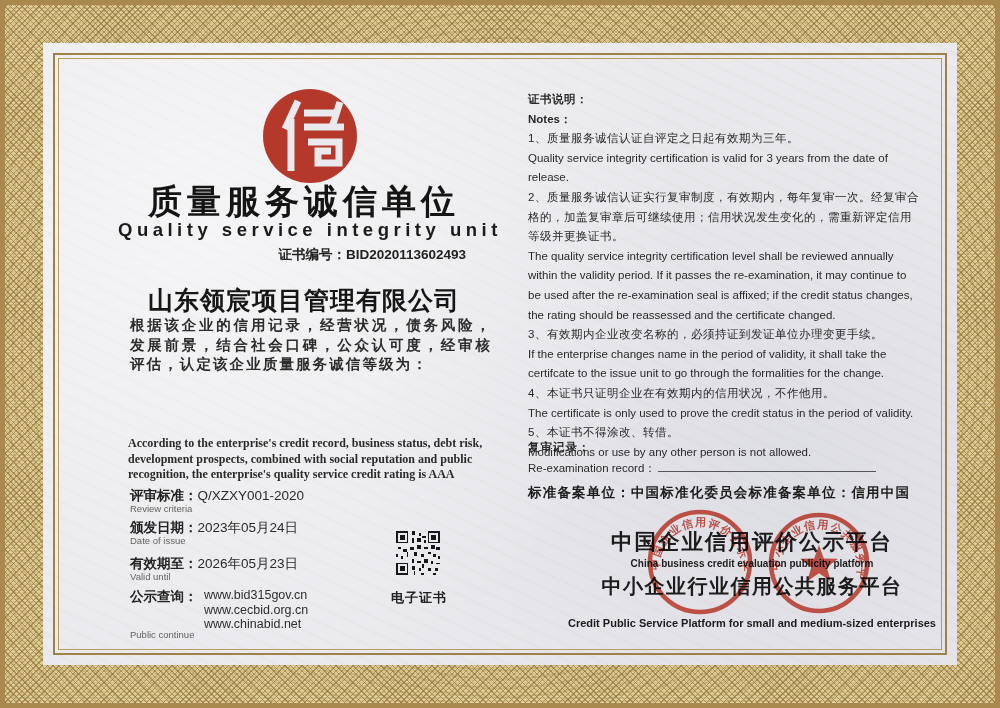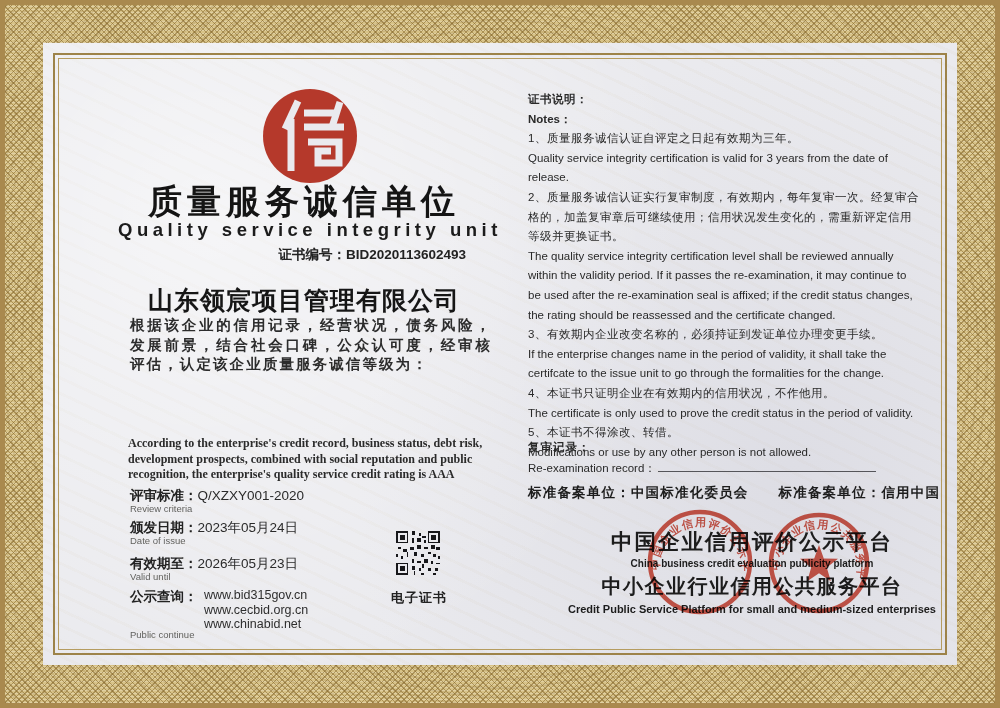--- a/index.html
+++ b/index.html
@@ -65,26 +65,26 @@
   
   .notes { left:528px; top:90px; width:393px; font-size:11.5px; line-height:19.6px; color:#292929; }
   .notes p { margin:0; }
   .notes .cn { letter-spacing:.5px; }
   .reexam { left:528px; top:440px; font-size:11.5px; color:#292929; }
   .reexam .cn { font-weight:bold; letter-spacing:1px; margin:0 0 6px 0; }
   .reexam .en { margin:0; }
   .reexam .line { display:inline-block; width:218px; border-bottom:1px solid #55555a;
                   height:10px; margin-left:2px; }
   .filing { left:528px; top:484px; width:395px; font-size:13.5px; font-weight:bold;
-            letter-spacing:1.2px; color:#1d1d1d; display:flex; gap:30px; white-space:nowrap; }
+            letter-spacing:1.2px; color:#1d1d1d; display:flex; white-space:nowrap; }
   .platforms { left:566px; top:527px; width:372px; text-align:center; color:#1c1c1c; }
   .platforms .p1cn { font-size:21.5px; font-weight:bold; letter-spacing:2px; white-space:nowrap; }
   .platforms .p1en { font-size:10px; font-weight:bold; margin-top:2px; white-space:nowrap; }
   .platforms .p2cn { font-size:20px; font-weight:bold; letter-spacing:1.5px; margin-top:4px; white-space:nowrap; }
-  .platforms .p2en { font-size:11px; font-weight:bold; margin-top:3px; white-space:nowrap; }
+  .platforms .p2en { font-size:11px; font-weight:bold; margin-top:17px; white-space:nowrap; }
 
   .seal { position:absolute; mix-blend-mode:multiply; opacity:.88; pointer-events:none; }
   .seal-left { left:644px; top:506px; width:112px; height:112px; }
   .seal-right { left:764px; top:508px; width:110px; height:110px; }
 </style>
 </head>
 <body>
 
 <div class="cert">
   <div class="band"></div>

